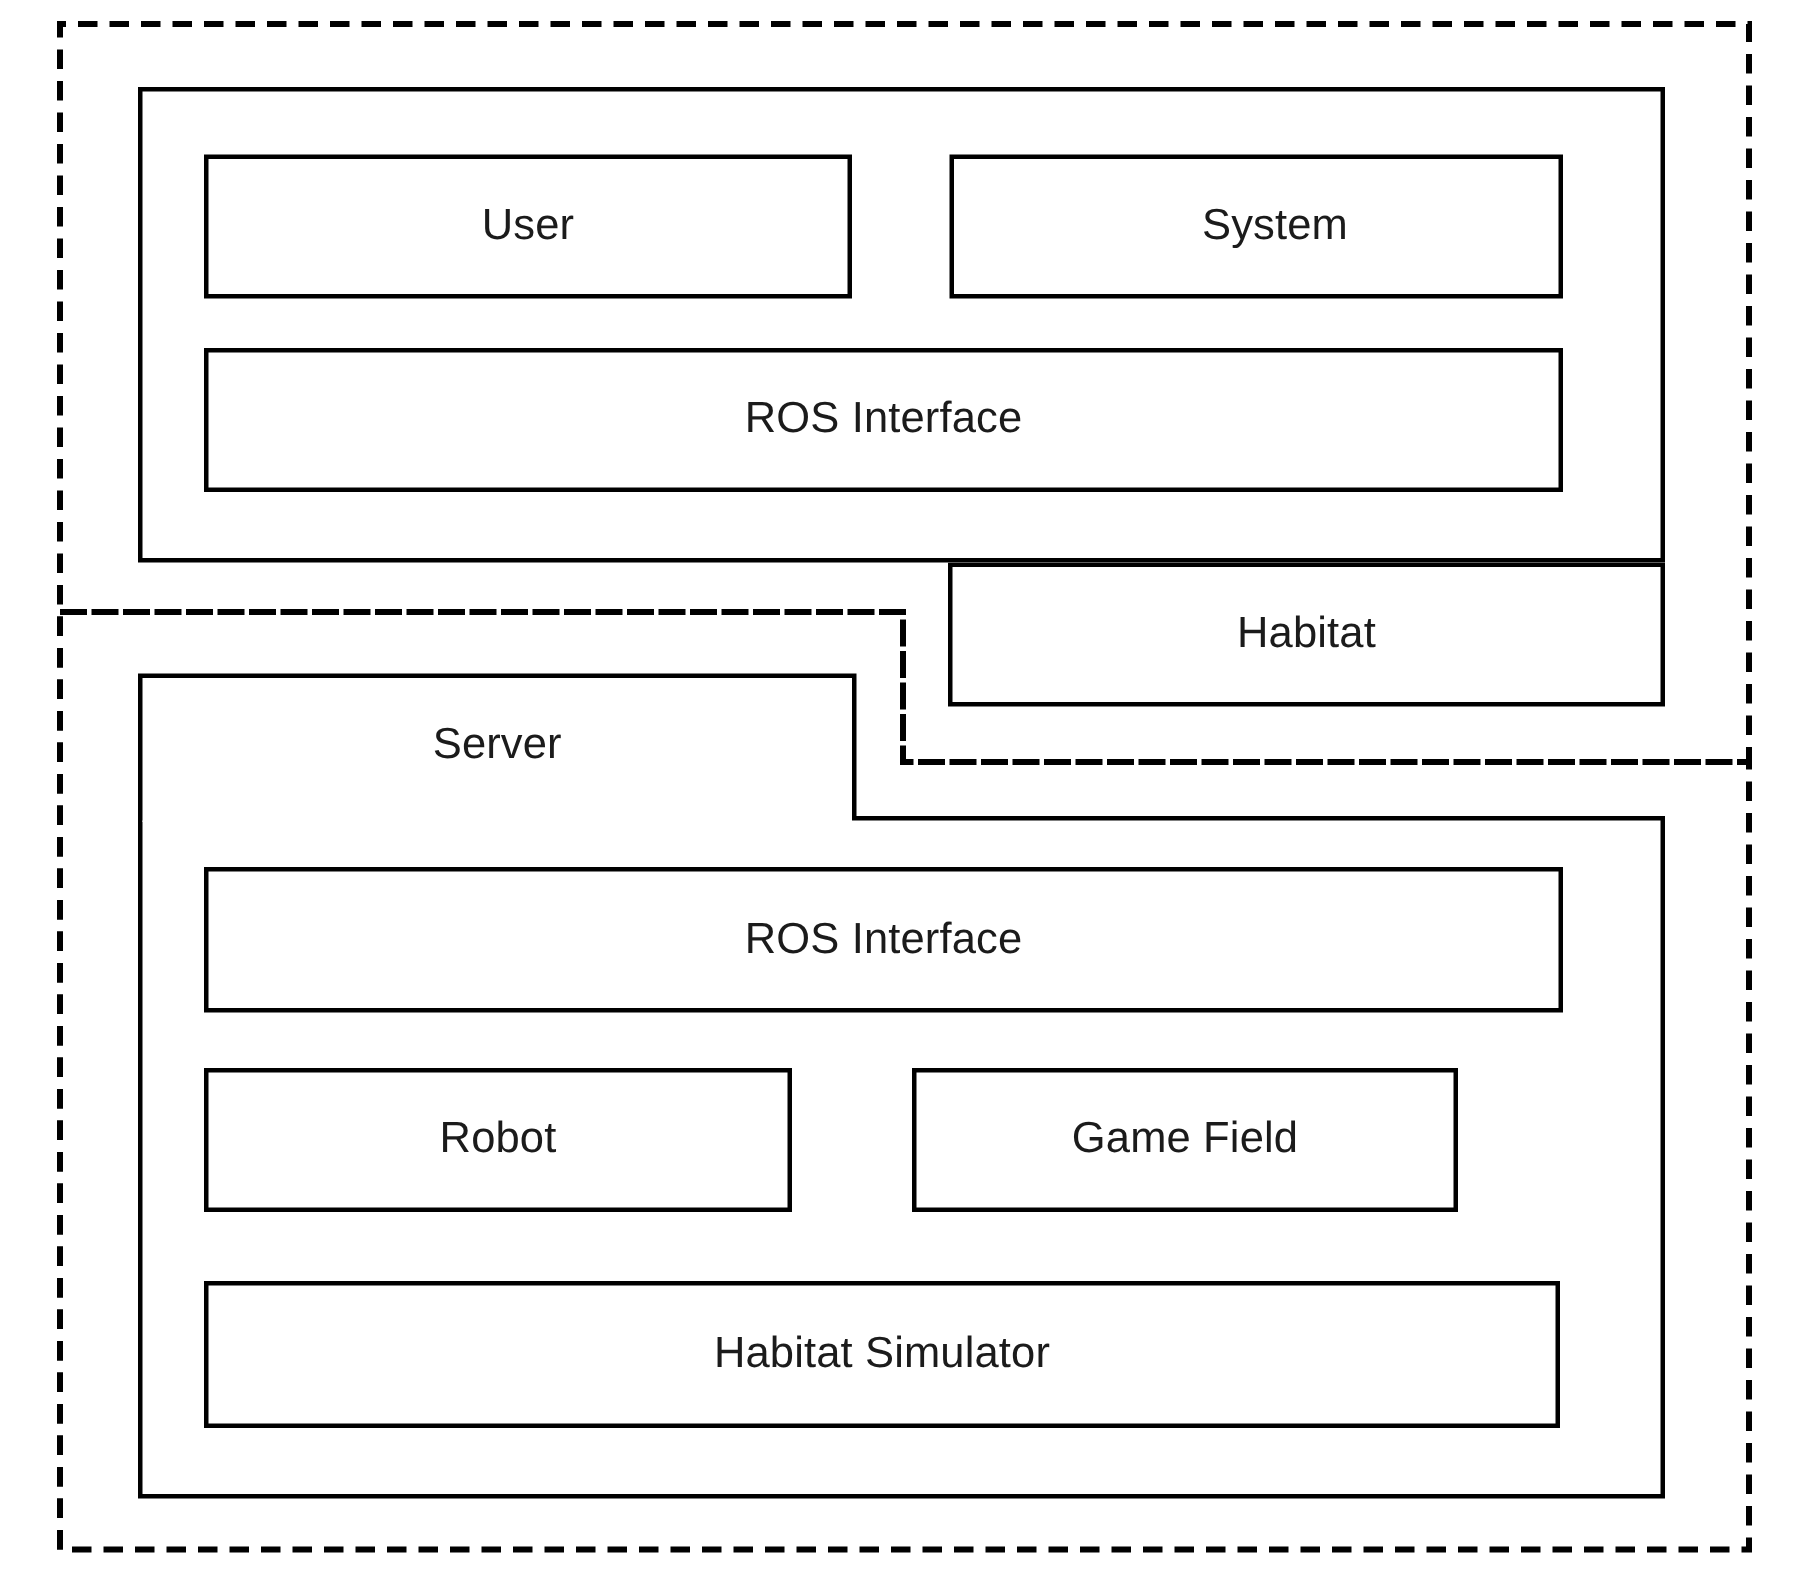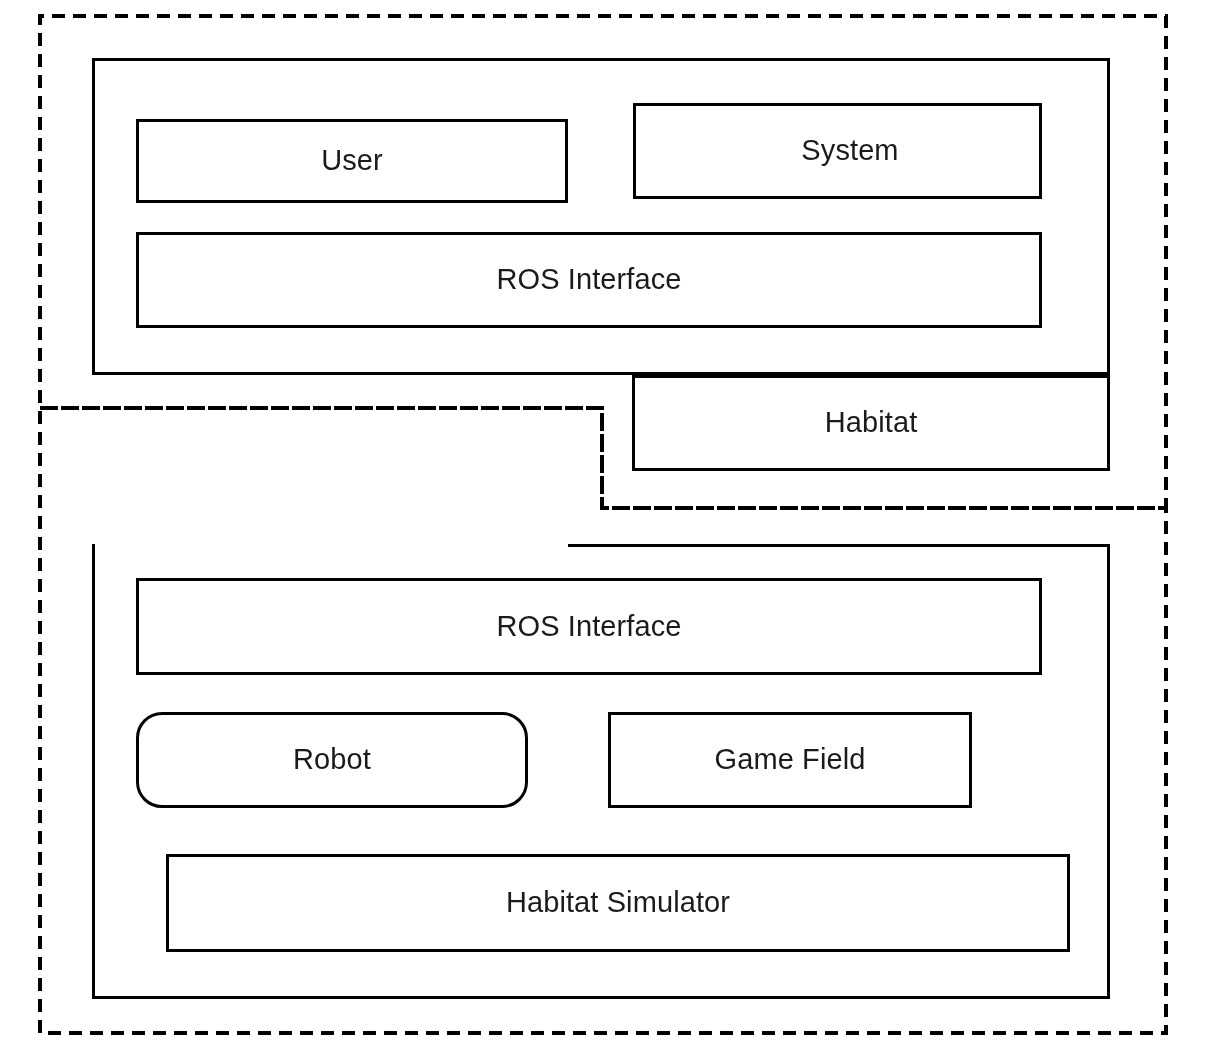--- a/index.html
+++ b/index.html
@@ -55,50 +55,53 @@
 
   <svg class="layer" viewBox="0 0 1212 1052">
 
     <path d="M 40 1033 L 40 16 L 1166 16 L 1166 508 L 602 508 L 602 408 L 40 408" fill="none" stroke="#000000" stroke-width="4" stroke-dasharray="13 8" stroke-linecap="butt"></path>
 
     <path d="M 40 408 L 602 408 L 602 508 L 1166 508 L 1166 1033 L 40 1033 Z" fill="none" stroke="#000000" stroke-width="4" stroke-dasharray="13 8" stroke-linecap="butt"></path>
   </svg>
 
   <div class="box container" style="left:92px; top:58px; width:1018px; height:317px;"></div>
 
-  <div class="box" style="left:136px; top:103px; width:432px; height:84px;margin-top:16px;">
+  <div class="box" style="left:136px; top:103px; width:432px; height:96px;">
     <span class="label">User</span>
   </div>
 
   <div class="box" style="left:633px; top:103px; width:409px; height:96px;padding-left:25px;">
     <span class="label">System</span>
   </div>
 
   <div class="box" style="left:136px; top:232px; width:906px; height:96px;">
     <span class="label">ROS Interface</span>
   </div>
 
   <div class="box" style="left:632px; top:375px; width:478px; height:96px;">
     <span class="label">Habitat</span>
   </div>
 
+  <div class="box" style="left:92px; top:449px; width:479px; height:96px;">
+    <span class="label">Server</span>
+  </div>
 
   <div class="box container" style="left:92px; top:544px; width:1018px; height:455px;"></div>
 
   <div style="position:absolute; left:95px; top:542px; width:473px; height:6px; background:#ffffff;"></div>
 
   <div class="box" style="left:136px; top:578px; width:906px; height:97px;">
     <span class="label">ROS Interface</span>
   </div>
 
-  <div class="box" style="left:136px; top:712px; width:392px; height:96px;border-radius:26px;">
+  <div class="box" style="left:136px; top:712px; width:392px; height:96px;">
     <span class="label">Robot</span>
   </div>
 
   <div class="box" style="left:608px; top:712px; width:364px; height:96px;">
     <span class="label">Game Field</span>
   </div>
 
-  <div class="box" style="left:136px; top:854px; width:904px; height:98px;margin-left:30px;">
+  <div class="box" style="left:136px; top:854px; width:904px; height:98px;">
     <span class="label">Habitat Simulator</span>
   </div>
 
 </div>
 
 </body></html>

